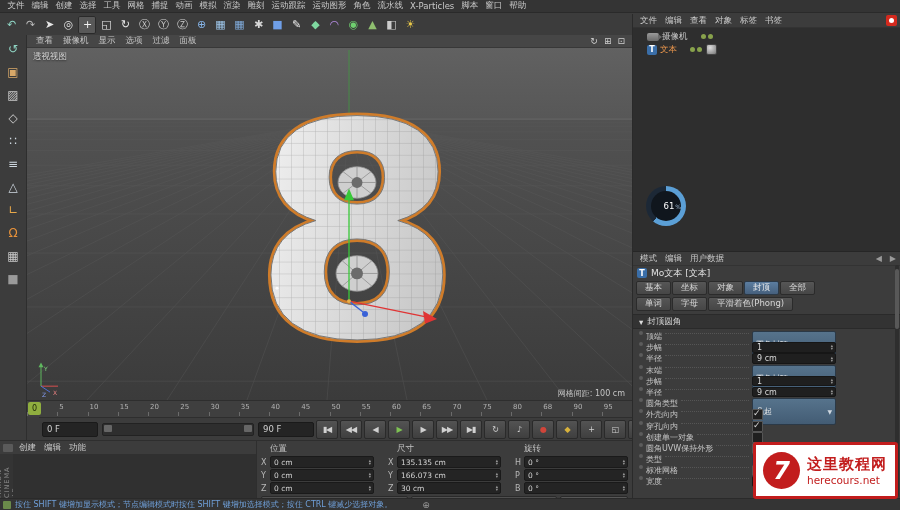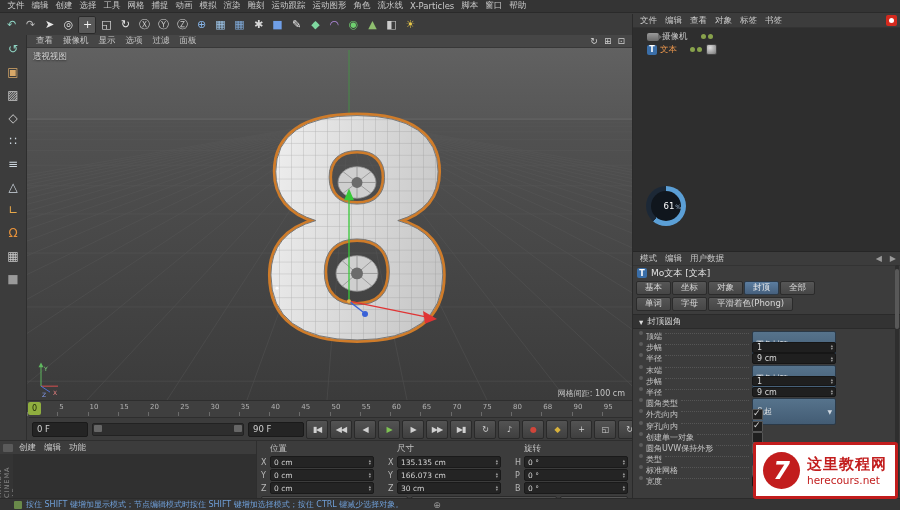--- a/index.html
+++ b/index.html
@@ -34,21 +34,21 @@
   .gridhint{position:absolute;left:470px;top:388px;width:155px;text-align:right;font-size:8px;color:#c4c4c4;}
   
   .ruler{position:absolute;left:27px;top:400px;width:605px;height:17px;background:#3f3f3f;
          border-top:1px solid #2e2e2e;display:flex;box-sizing:border-box;}
   .tick{flex:1;position:relative;}
   .tick::before{content:"";position:absolute;left:0;bottom:1px;width:1px;height:4px;background:#6b6b6b;}
   .ticklabel{position:absolute;left:2px;top:2px;font-size:7px;color:#b2b2b2;}
   .marker{position:absolute;left:28px;top:402px;width:13px;height:13px;background:#8fae3f;border-radius:2px;
           color:#1c2407;font-size:8px;display:flex;align-items:center;justify-content:center;}
   
-  .transport{position:absolute;left:29px;top:417px;width:605px;height:23px;background:#3c3c3c;
+  .transport{position:absolute;left:39px;top:417px;width:605px;height:23px;background:#3c3c3c;
              border-top:1px solid #2e2e2e;display:flex;align-items:center;gap:2px;padding:8px 3px;box-sizing:border-box;}
   .framefield{width:50px;height:13px;background:#242424;border:1px solid #1a1a1a;border-radius:2px;
               font-size:8.5px;color:#cfcfcf;display:flex;align-items:center;padding-left:4px;flex:none;}
   .scrub{flex:none;width:150px;height:11px;background:#2e2e2e;border:1px solid #222;border-radius:2px;
          position:relative;margin:0 2px;}
   .scrub .handle{position:absolute;left:1px;top:1px;width:8px;height:7px;background:#666;border-radius:1px;}
   .scrub .handle.right{left:auto;right:1px;}
   .tpb{width:20px;height:17px;flex:none;background:linear-gradient(#535353,#3f3f3f);border:1px solid #2a2a2a;
        border-radius:2px;display:flex;align-items:center;justify-content:center;font-size:8px;
        color:#d0d0d0;letter-spacing:-1px;}
@@ -126,21 +126,21 @@
   .checkbox.checked::after{content:"✓";position:absolute;left:0px;top:-2px;font-size:9px;color:#d8d8d8;}
   .vscroll{position:absolute;right:1px;top:251px;width:4px;height:232px;background:#2e2e2e;border-radius:2px;}
   .vscroll::after{content:"";position:absolute;left:0;top:4px;width:4px;height:60px;background:#585858;border-radius:2px;}
   
   .progress{position:absolute;left:646px;top:186px;width:40px;height:40px;border-radius:50%;}
   .progress .inner{position:absolute;left:5px;top:5px;width:30px;height:30px;border-radius:50%;background:#10161d;
                    display:flex;align-items:center;justify-content:flex-end;gap:1px;color:#fff;font-size:8.5px;}
   .progress .inner .unit{font-size:6px;color:#9ab4cc;}
   
   .statusbar{position:absolute;left:0;top:498px;width:900px;height:12px;background:#343434;border-top:1px solid #2a2a2a;
-             display:flex;align-items:center;padding-left:14px;box-sizing:border-box;}
+             display:flex;align-items:center;padding-left:3px;box-sizing:border-box;}
   .sb-icon{width:8px;height:8px;background:#6a8a4a;border-radius:1px;margin-right:4px;flex:none;}
   .sb-text{font-size:8px;color:#6f9fd8;white-space:nowrap;}
   .sb-glyph{margin-left:30px;font-size:9px;color:#9a9a9a;}
   
   .watermark{position:absolute;left: 753px;top:442px;width:145px;height:57px;background:#fff;
              border:3px solid #c21d1d;border-radius:3px;box-sizing:border-box;display:flex;align-items:center;
              gap:7px;padding:0 7px;}
   .wm-logo{width:37px;height:37px;border-radius:50%;background:#c21d1d;color:#fff;flex:none;display:flex;
            align-items:center;justify-content:center;font-size:24px;font-weight:bold;font-style:italic;}
   .wm-title{color:#c21d1d;font-size:15px;font-weight:bold;letter-spacing:1px;line-height:17px;}

